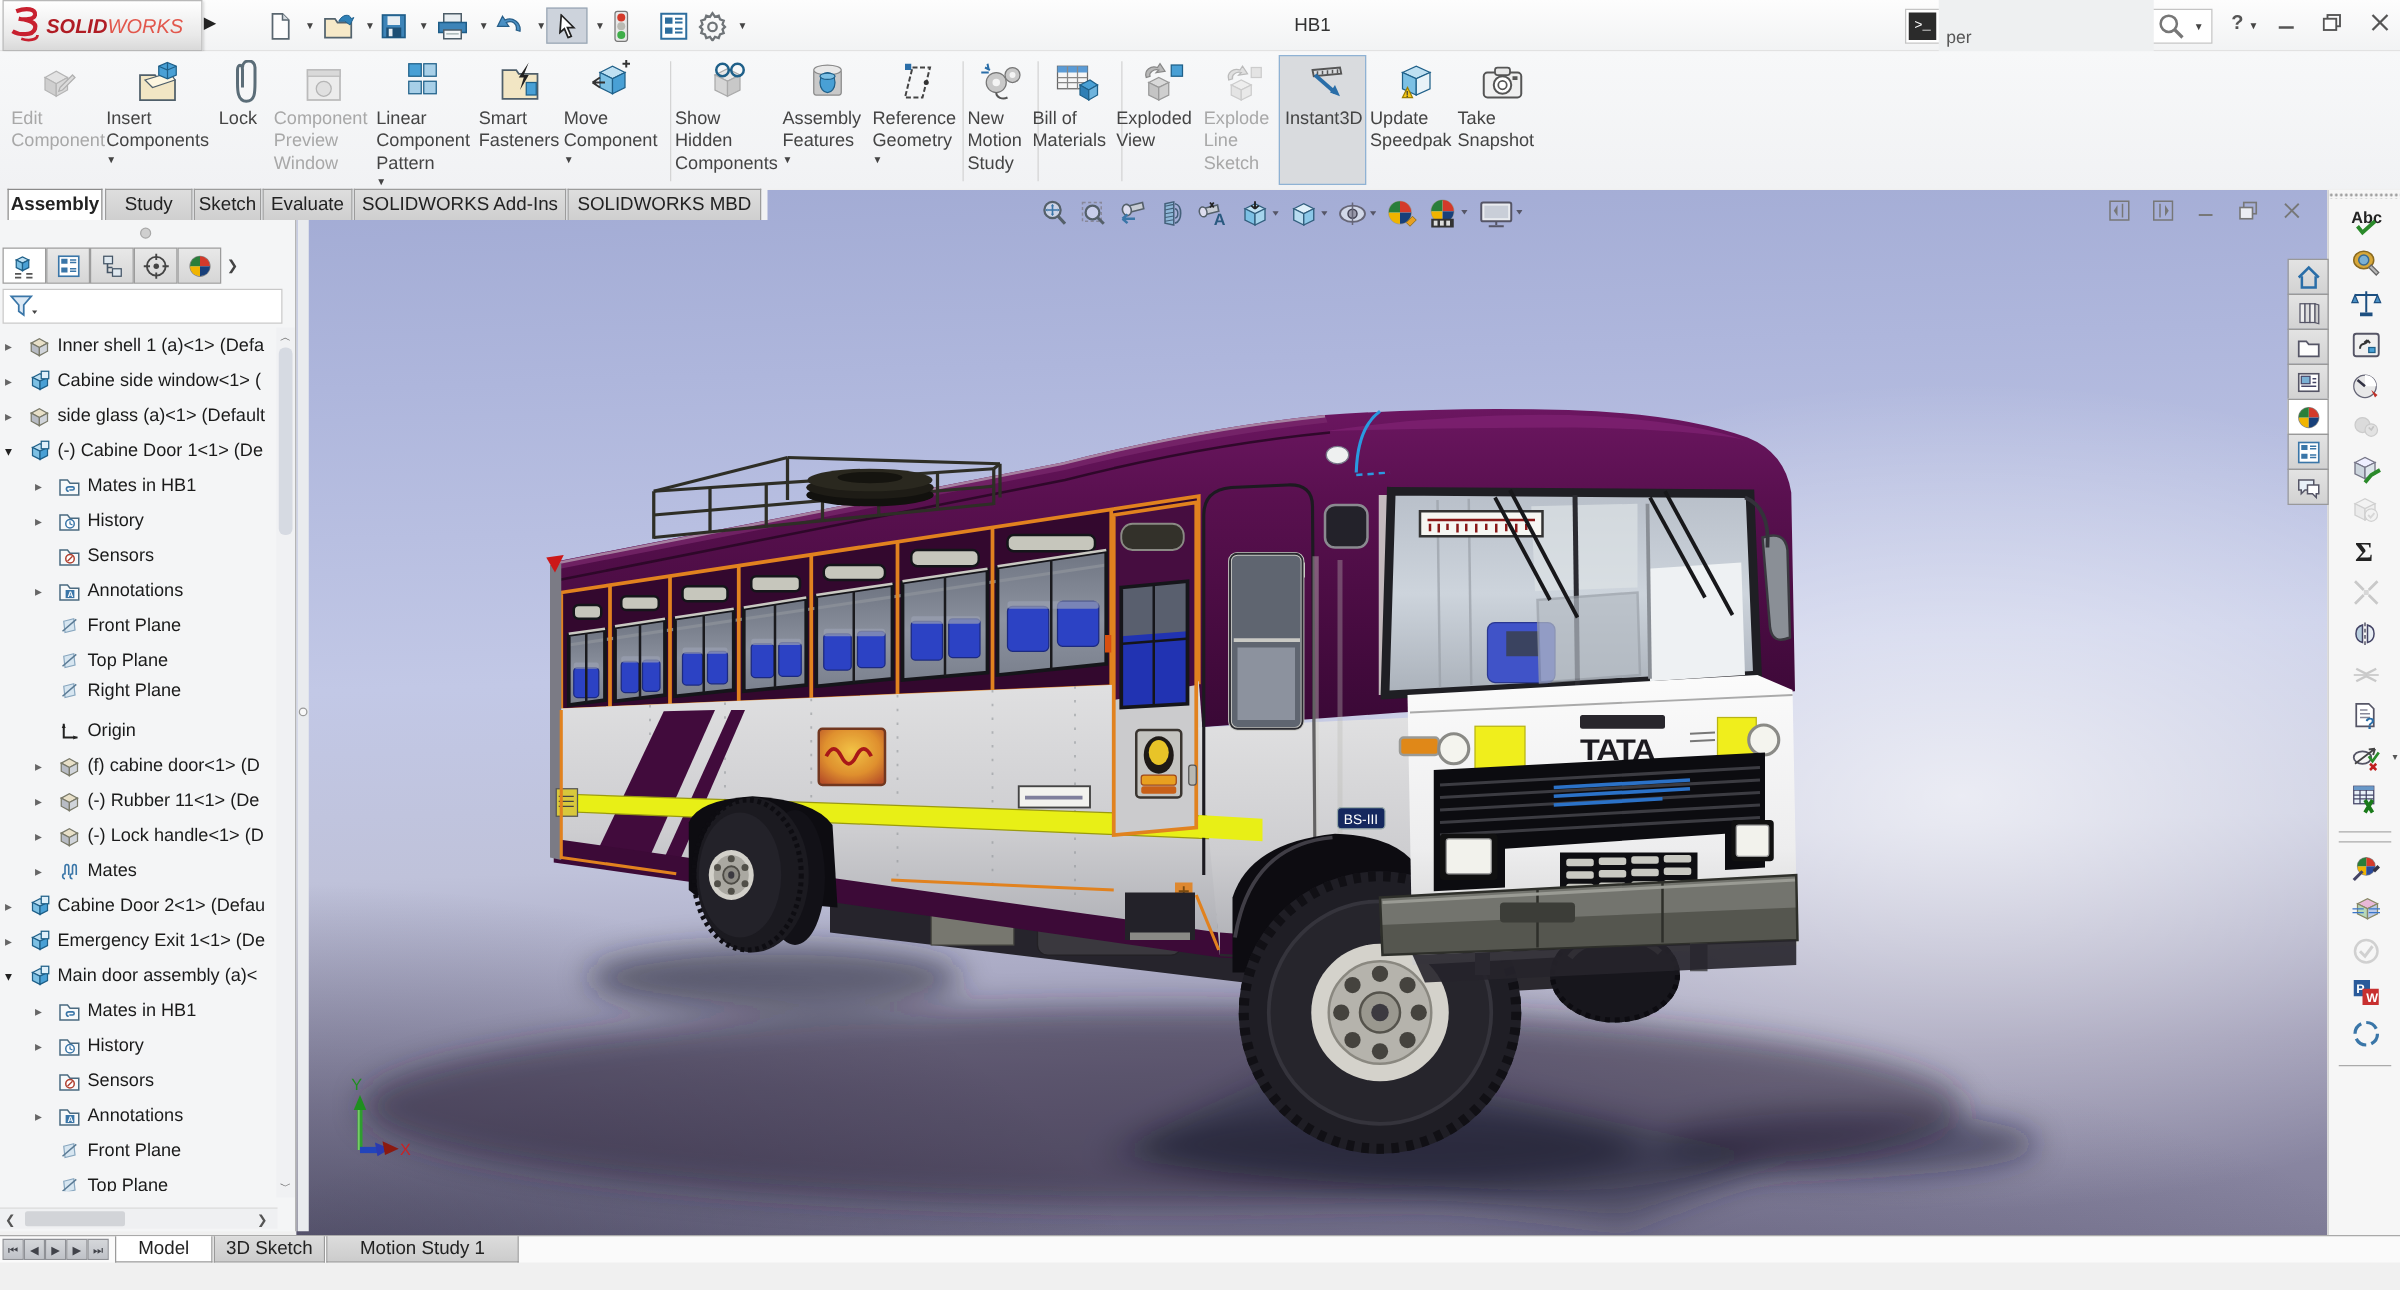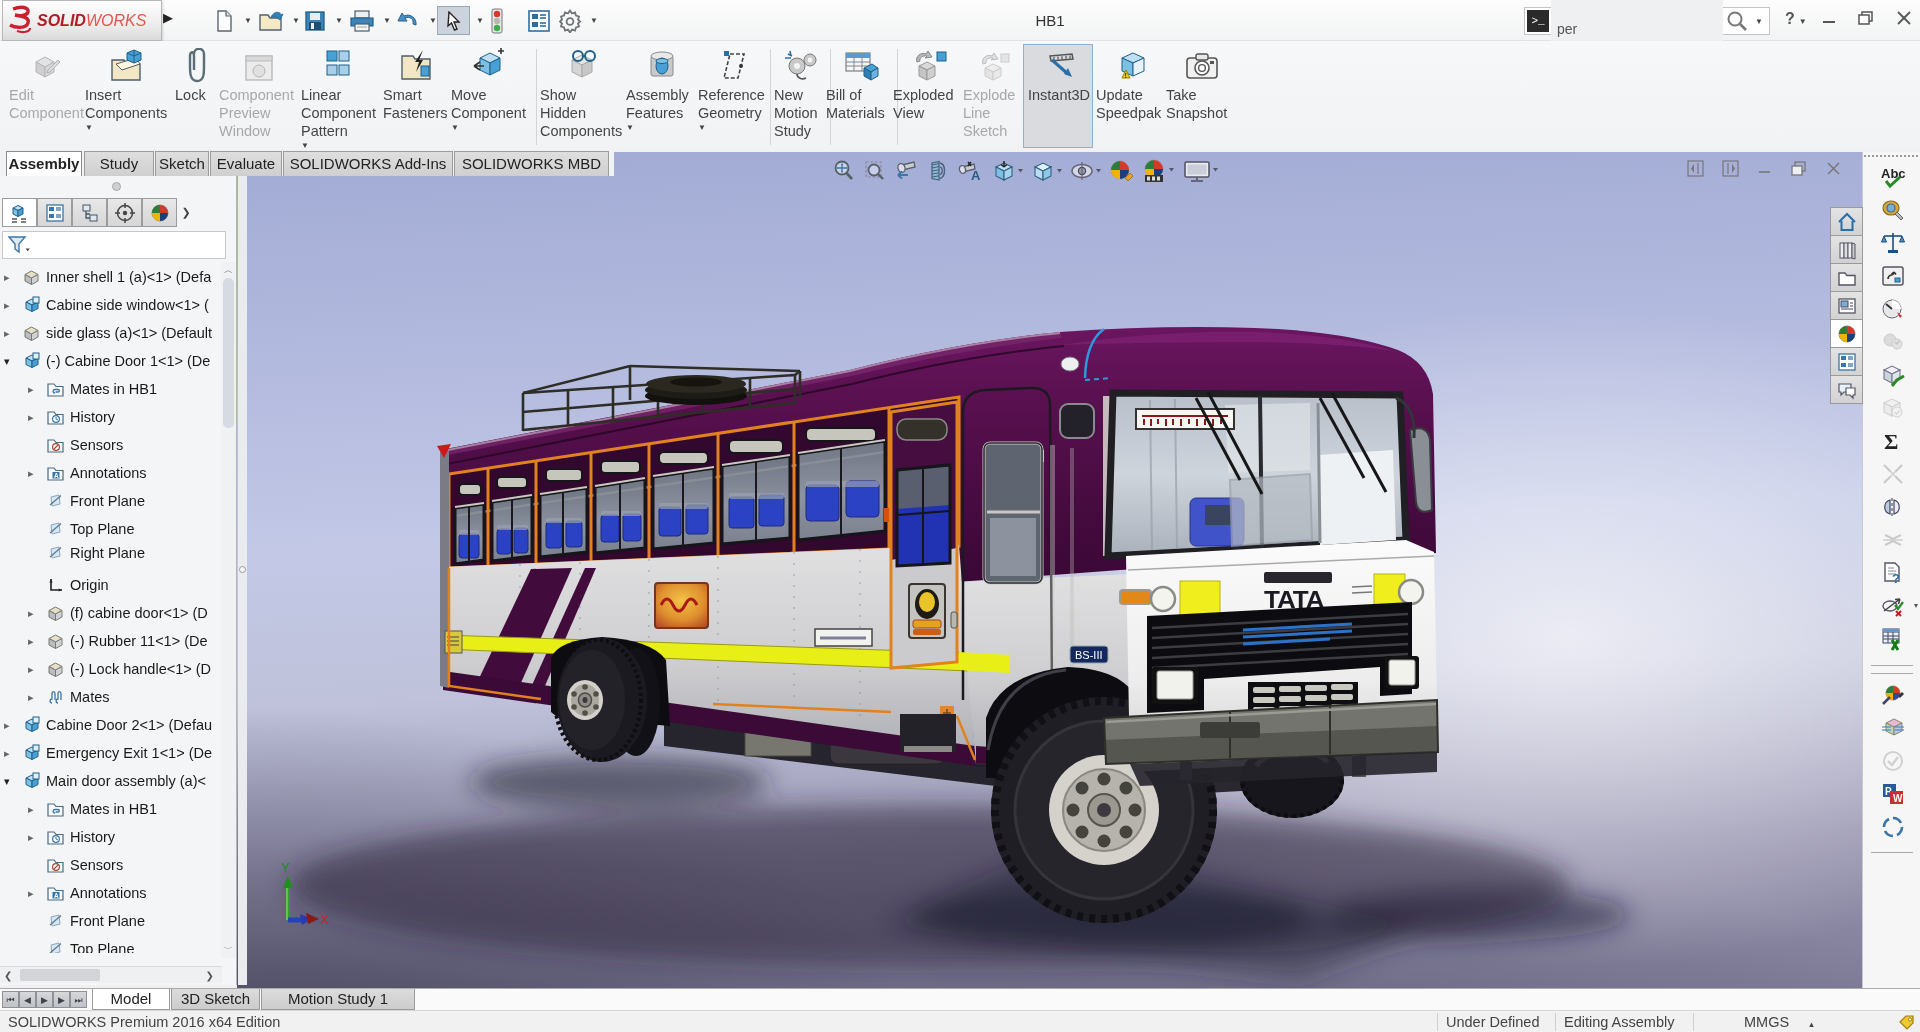--- a/index.html
+++ b/index.html
@@ -1347,24 +1347,14 @@
 <div id="bottomtabs">
   <div class="vcr" style="left:2px">⏮</div>
   <div class="vcr" style="left:19px">◀</div>
   <div class="vcr" style="left:36px">▶</div>
   <div class="vcr" style="left:53px">▶</div>
   <div class="vcr" style="left:70px">⏭</div>
   <div class="btab act" style="left:92px;width:78px">Model</div>
   <div class="btab" style="left:171px;width:89px">3D Sketch</div>
   <div class="btab" style="left:261px;width:154px">Motion Study 1</div>
 </div>
-<div id="statusbar">
-  <div style="position:absolute;left:8px;top:3px">SOLIDWORKS Premium 2016 x64 Edition</div>
-  <div class="sfld" style="left:1437px;width:118px">Under Defined</div>
-  <div class="sfld" style="left:1555px;width:138px">Editing Assembly</div>
-  <div class="sfld" style="left:1693px;width:195px"><span style="margin-left:42px">MMGS</span> <span style="font-size:9px;margin-left:16px">▴</span></div>
-  <svg width="18" height="16" viewBox="0 0 18 16" style="position:absolute;right:4px;top:3px">
-        <path d="M2 8 L8 2 H15 V9 L9 15 Z" fill="#f0c830" stroke="#a08010" stroke-width="1.2"></path>
-        <circle cx="12" cy="5.5" r="1.6" fill="#fff" stroke="#a08010"></circle>
-      </svg>
+
 </div>
 
-</div>
-
 </body></html>

